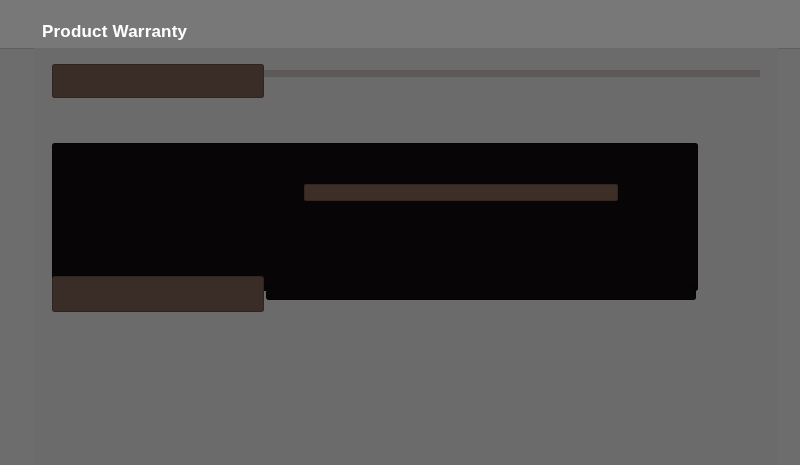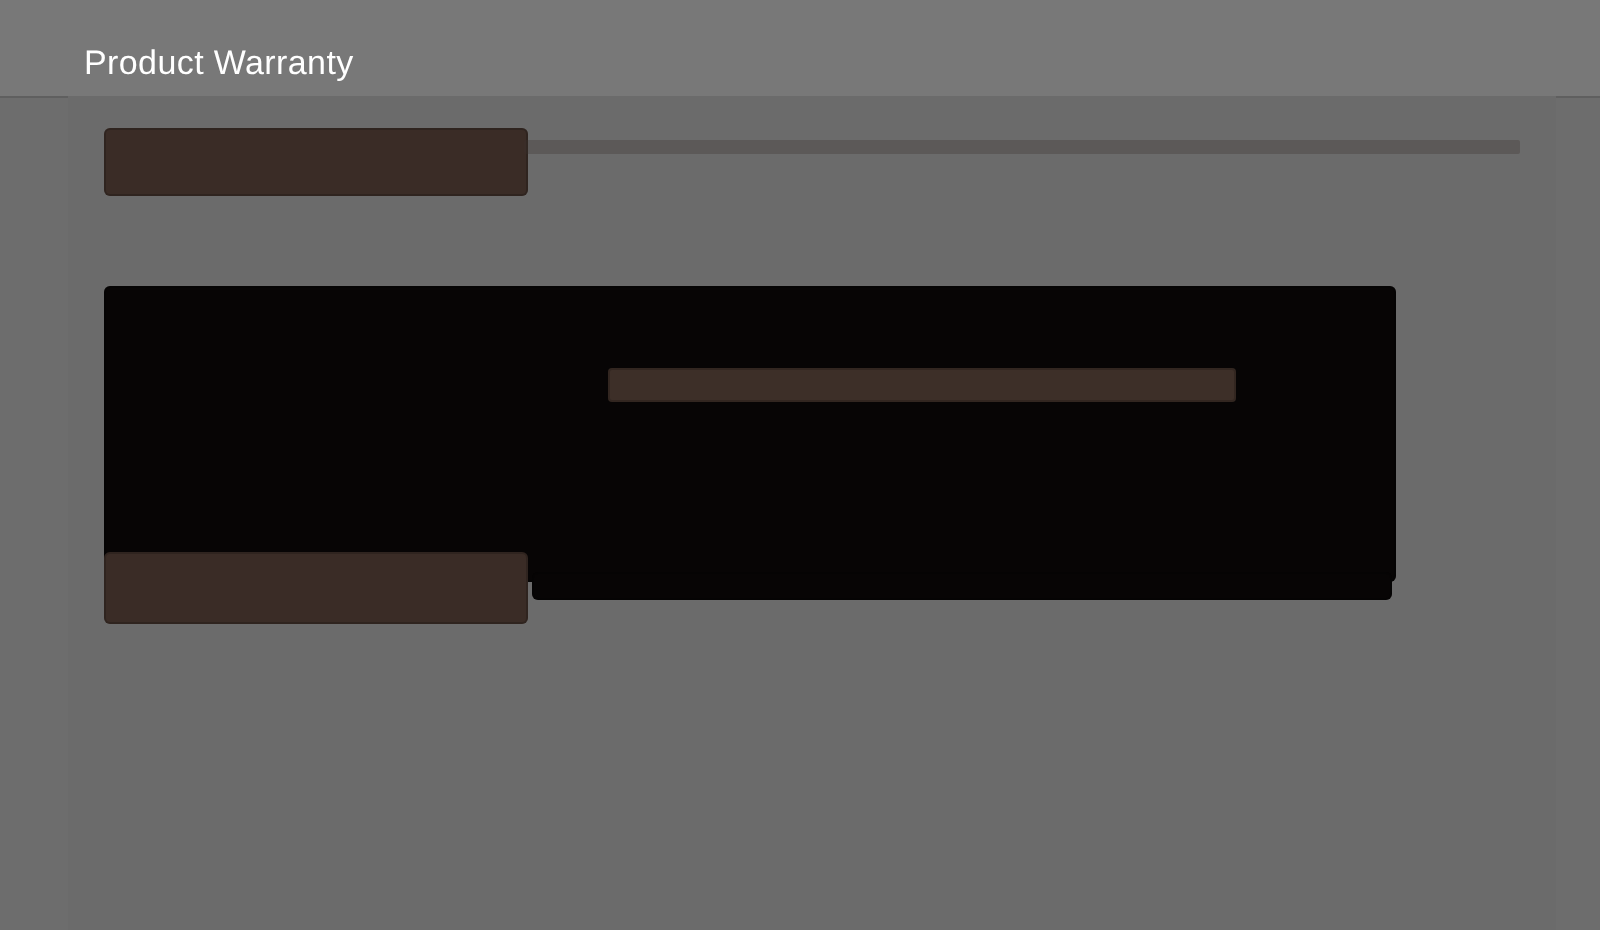--- a/index.html
+++ b/index.html
@@ -44,21 +44,21 @@
     width: 800px;
     height: 48px;
     background: #787878;
     border-bottom: 1px solid #5f5f5f;
   }
   .title-text {
     position: absolute;
     left: 42px;
     top: 22px;
     font-size: 17px;
-    font-weight: normal;
+    font-weight: bold;
     color: #ffffff;
     letter-spacing: 0.2px;
     white-space: nowrap;
   }
   
   .content {
     position: absolute;
     left: 34px;
     top: 48px;
     width: 744px;

